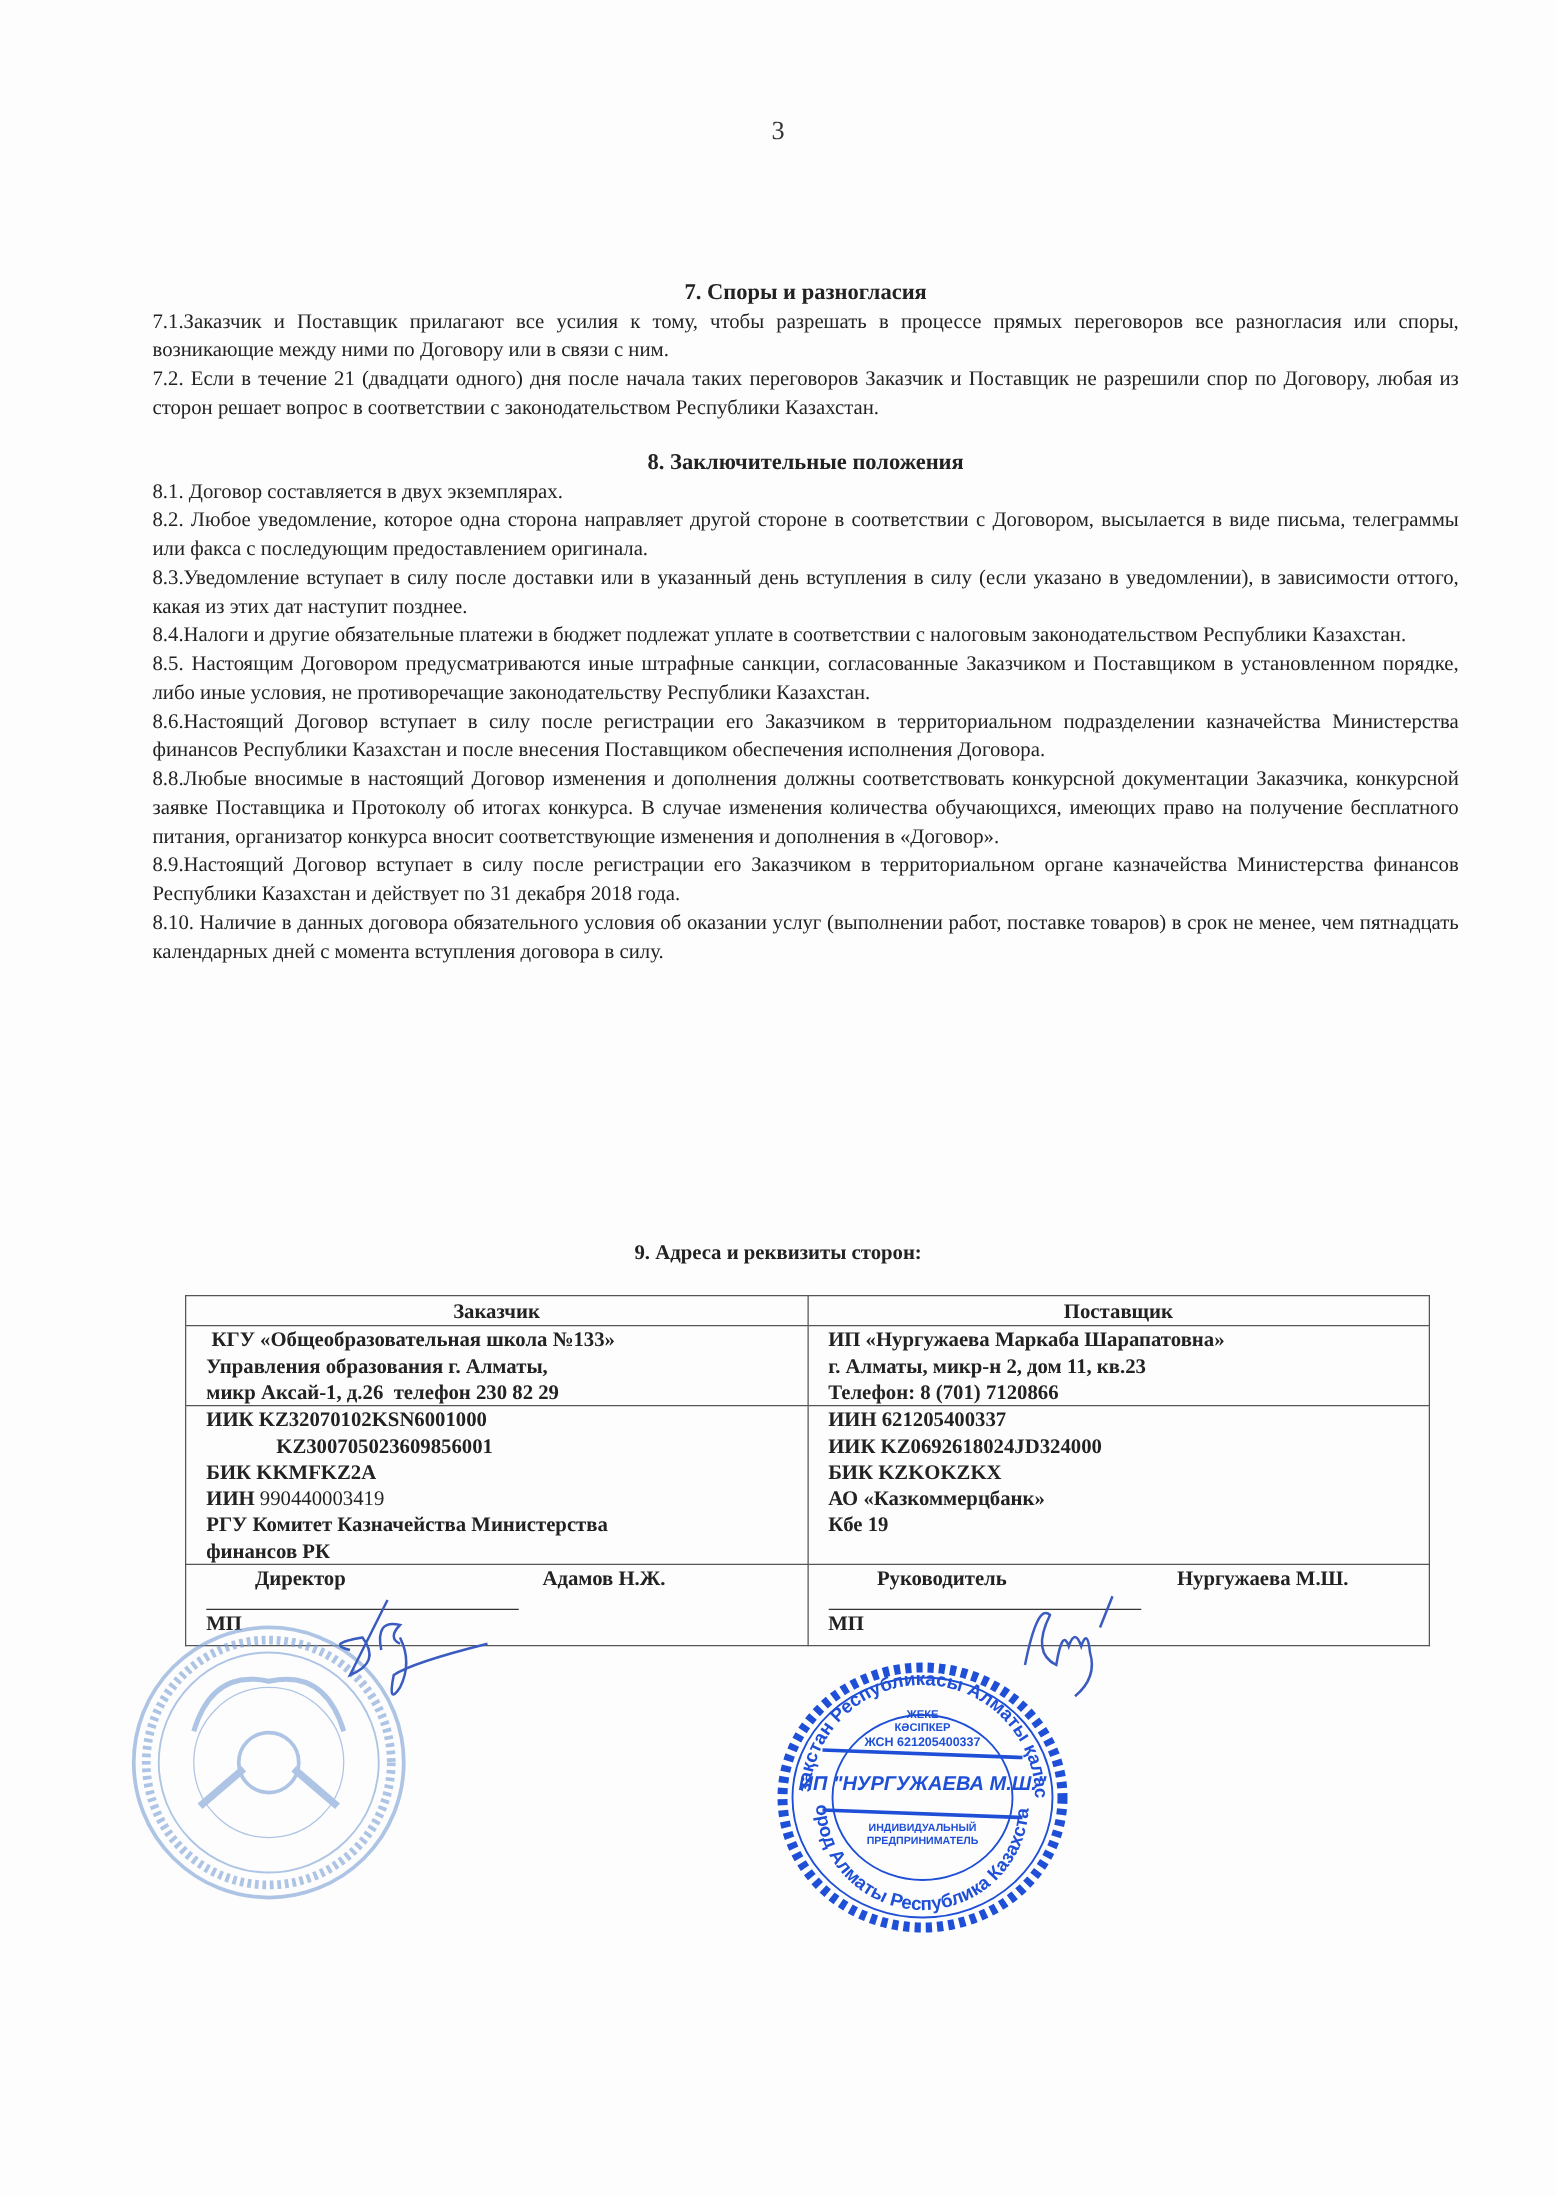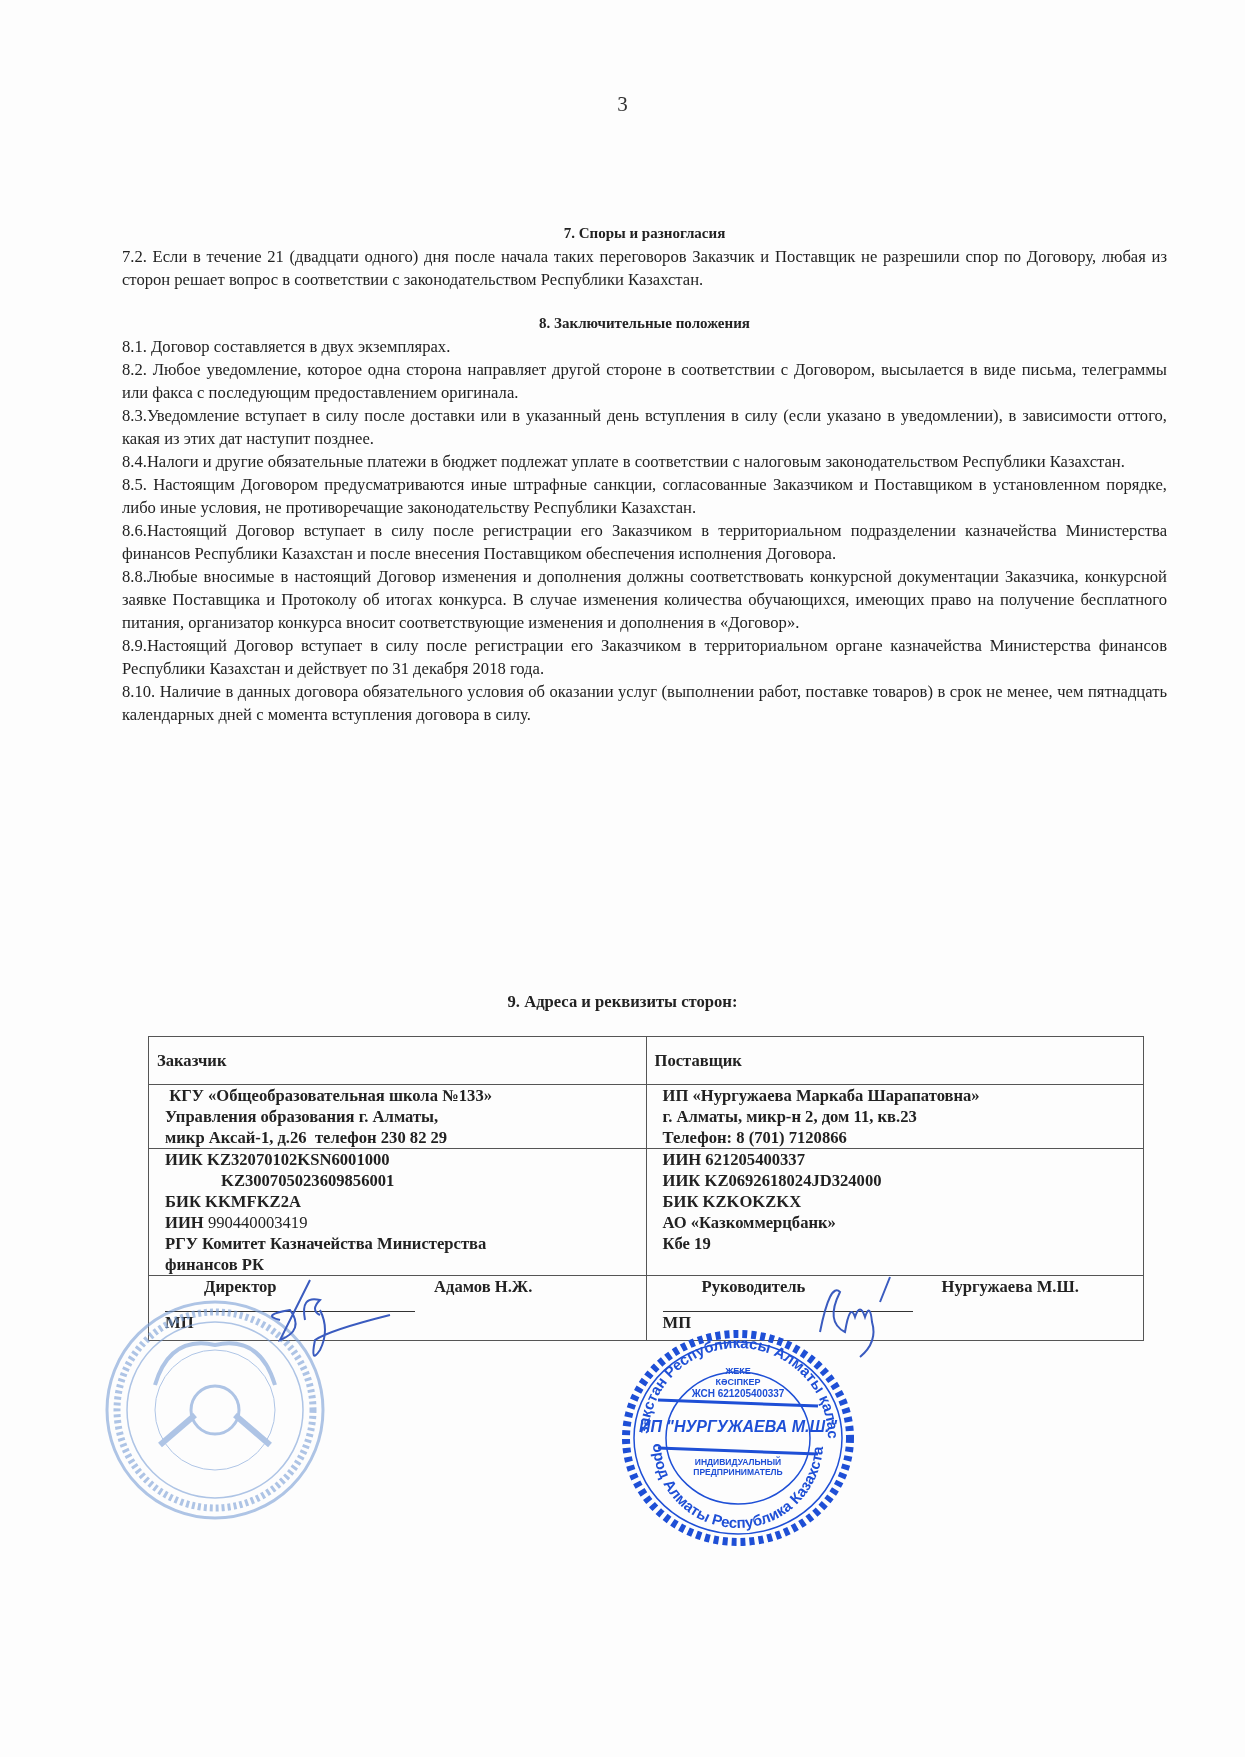--- a/index.html
+++ b/index.html
@@ -2,42 +2,43 @@
 <html><head>
 <meta charset="utf-8">
 <style>
   html, body { margin: 0; padding: 0; }
   body {
     width: 1245px; height: 1757px; background: #fdfdfd; position: relative;
     font-family: "Liberation Serif", serif; color: #222; overflow: hidden;
   }
   .page-number { position: absolute; top: 92px; left: 0; width: 1245px; text-align: center; font-size: 21px; color: #333; }
   .content { position: absolute; left: 122px; top: 222px; width: 1045px; font-size: 16.6px; line-height: 23px; }
-  .section-title { text-align: center; font-weight: bold; font-size: 15px; margin: 0; }
+  .section-title { text-align: center; font-weight: bold; font-size: 18px; margin: 0; }
   .para { margin: 0; text-align: justify; text-align-last: left; }
   .gap1 { height: 21px; }
   .sec9-title { position: absolute; top: 992px; left: 0; width: 1245px; text-align: center; font-weight: bold; font-size: 16.6px; }
   table.req { position: absolute; left: 148px; top: 1036px; width: 996px; border-collapse: collapse; font-size: 16.6px; font-weight: bold; line-height: 21px; }
   table.req td { border: 1px solid #555; vertical-align: top; padding: 0 16px; width: 50%; }
-  table.req td.head { font-weight: bold; padding: 13px 8px; }
+  table.req td.head { text-align: center; font-weight: bold; padding: 1px 8px; }
   .line { display: block; white-space: pre; }
   .line .norm { font-weight: normal; }
   .sig-row { display: flex; margin-left: 39px; }
   .sig-role { width: 200px; }
   .mp-line { border-top: 1.5px solid #333; width: 250px; margin-top: 14px; }
   .stamp { position: absolute; pointer-events: none; }
   .sig { position: absolute; pointer-events: none; }
 </style>
 </head>
 <body>
 
 <div class="page-number">3</div>
 
 <div class="content">
   <p class="section-title">7. Споры и разногласия</p>
+  <p class="para">7.1.Заказчик и Поставщик прилагают все усилия к тому, чтобы разрешать в процессе прямых переговоров все разногласия или споры, возникающие между ними по Договору или в связи с ним.</p>
   <p class="para">7.2. Если в течение 21 (двадцати одного) дня после начала таких переговоров Заказчик и Поставщик не разрешили спор по Договору, любая из сторон решает вопрос в соответствии с законодательством Республики Казахстан.</p>
   <div class="gap1"></div>
   <p class="section-title">8. Заключительные положения</p>
   <p class="para">8.1. Договор составляется в двух экземплярах.</p>
   <p class="para">8.2. Любое уведомление, которое одна сторона направляет другой стороне в соответствии с Договором, высылается в виде письма, телеграммы или факса с последующим предоставлением оригинала.</p>
   <p class="para">8.3.Уведомление вступает в силу после доставки или в указанный день вступления в силу (если указано в уведомлении), в зависимости оттого, какая из этих дат наступит позднее.</p>
   <p class="para">8.4.Налоги и другие обязательные платежи в бюджет подлежат уплате в соответствии с налоговым законодательством Республики Казахстан.</p>
   <p class="para">8.5. Настоящим Договором предусматриваются иные штрафные санкции, согласованные Заказчиком и Поставщиком в установленном порядке, либо иные условия, не противоречащие законодательству Республики Казахстан.</p>
   <p class="para">8.6.Настоящий Договор вступает в силу после регистрации его Заказчиком в территориальном подразделении казначейства Министерства финансов Республики Казахстан и после внесения Поставщиком обеспечения исполнения Договора.</p>
   <p class="para">8.8.Любые вносимые в настоящий Договор изменения и дополнения должны соответствовать конкурсной документации Заказчика, конкурсной заявке Поставщика и Протоколу об итогах конкурса. В случае изменения количества обучающихся, имеющих право на получение бесплатного питания, организатор конкурса вносит соответствующие изменения и дополнения в «Договор».</p>

